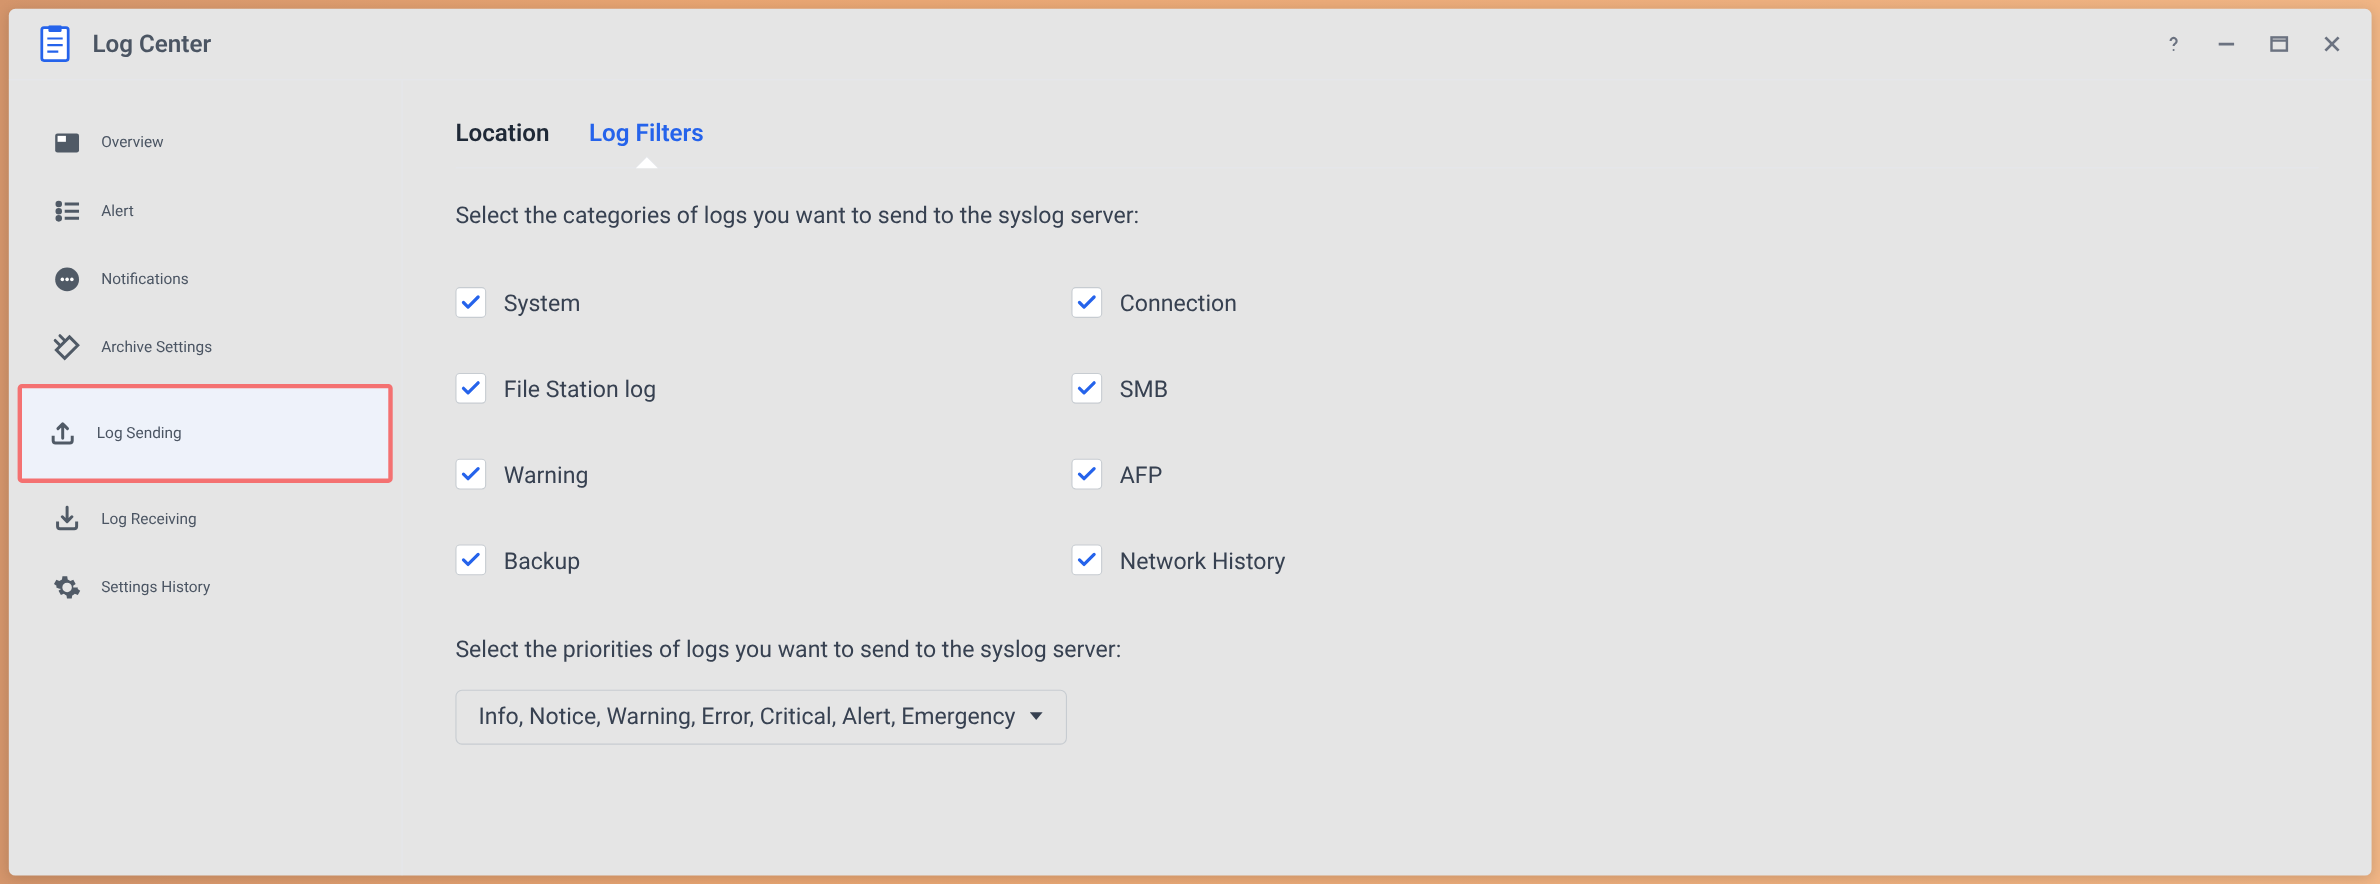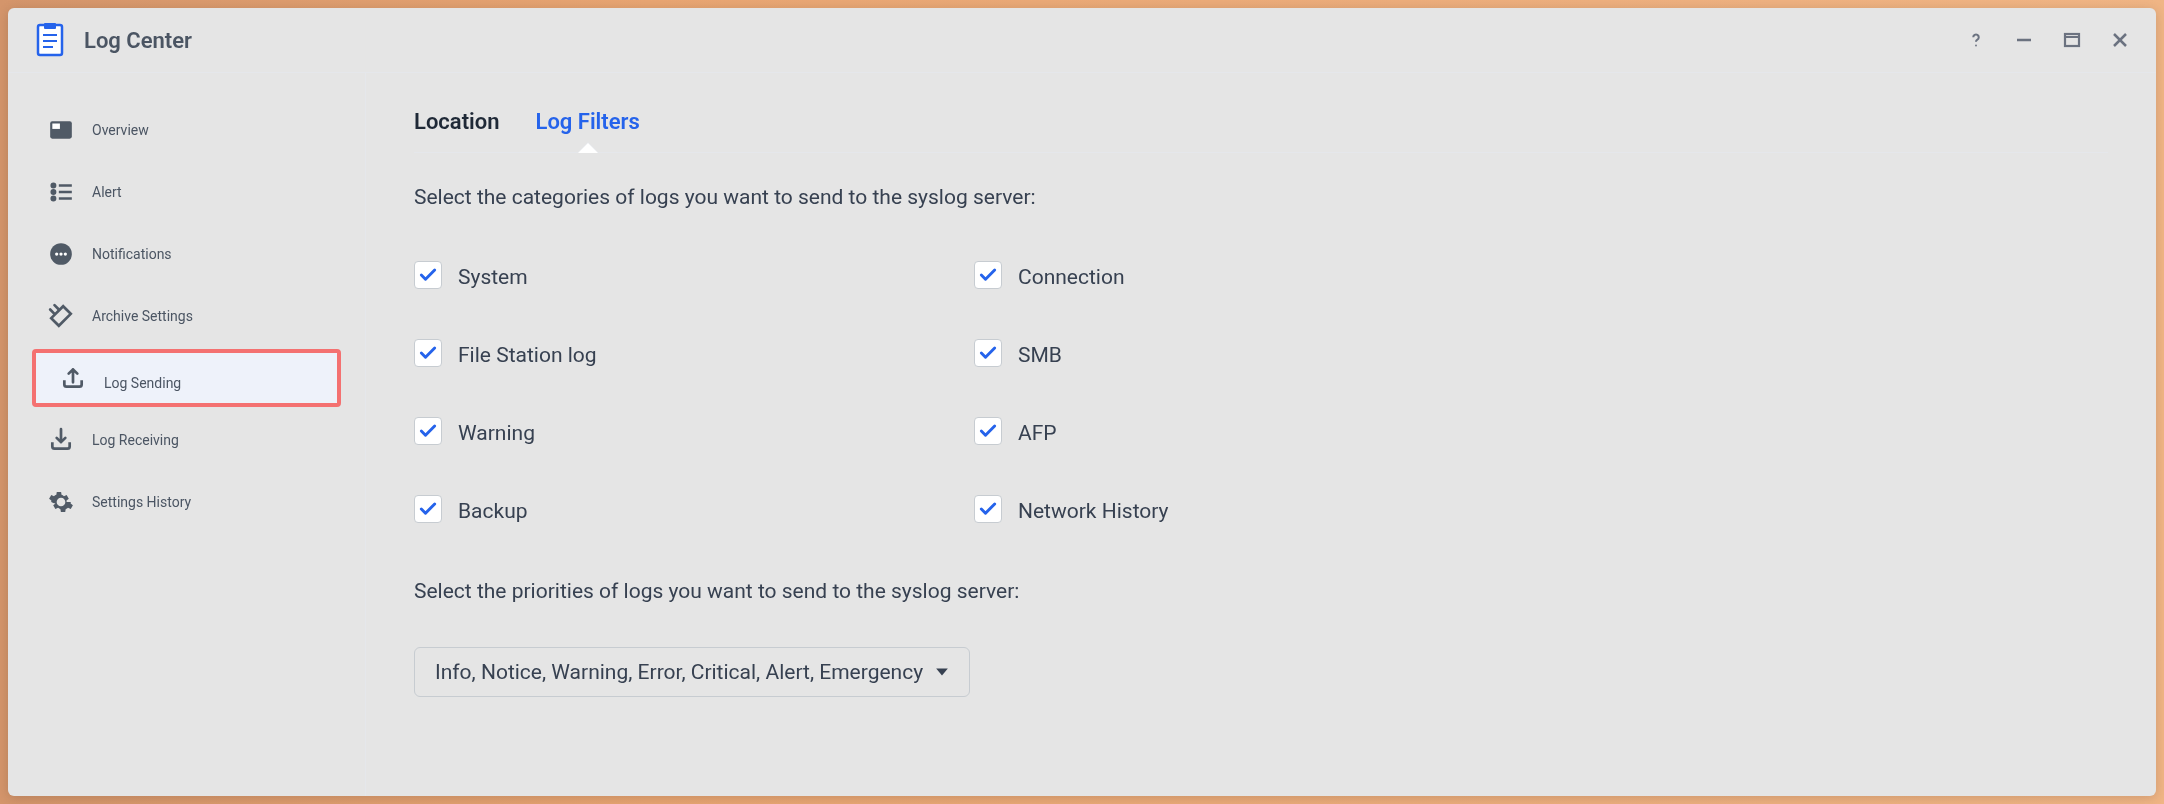--- a/index.html
+++ b/index.html
@@ -6,34 +6,34 @@
 body { font-family: -apple-system, BlinkMacSystemFont, "Segoe UI", Roboto, Helvetica, Arial, sans-serif; background: linear-gradient(to right, #d4956b 0%, #e8a572 30%, #f0b585 100%); padding: 8px; }
 .window { background: #e5e5e5; border-radius: 6px; width: 100%; height: 788px; overflow: hidden; box-shadow: 0 2px 12px rgba(0,0,0,0.15); display: flex; flex-direction: column; }
 .titlebar { display: flex; align-items: center; padding: 14px 24px; border-bottom: 1px solid #e5e7eb; }
 .titlebar .app-icon { width: 36px; height: 36px; margin-right: 16px; display: flex; align-items: center; justify-content: center; }
 .titlebar .app-title { font-size: 22px; font-weight: 600; color: #4b5563; flex: 1; }
 .titlebar .controls { display: flex; gap: 24px; align-items: center; }
 .titlebar .ctrl { color: #6b7280; cursor: pointer; display: flex; align-items: center; justify-content: center; width: 24px; height: 24px; }
 .body { display: flex; flex: 1; overflow: hidden; }
 .sidebar { width: 358px; border-right: 1px solid #e5e7eb; padding: 24px 0; }
 .nav-item { display: flex; align-items: center; gap: 18px; padding: 16px 28px; color: #4b5563; font-size: 14px; cursor: pointer; margin: 4px 12px; border-radius: 4px; }
-.nav-item.highlighted { border: 4px solid #f47171; background: #eef2fa; margin: 0 24px; padding: 12px 24px; align-items: flex-end; }
+.nav-item.highlighted { border: 4px solid #f47171; background: #eef2fa; margin: 0 8px; padding: 28px 24px; }
 .nav-item .nav-icon { width: 26px; height: 26px; color: #505a66; display: flex; align-items: center; justify-content: center; flex-shrink: 0; }
 .content { flex: 1; padding: 24px 48px; overflow-y: auto; }
 .tabs { display: flex; gap: 36px; border-bottom: 1px solid #e5e7eb; margin-bottom: 32px; position: relative; }
 .tab { font-size: 22px; font-weight: 600; padding: 12px 0 18px 0; cursor: pointer; color: #1f2937; position: relative; }
 .tab.active { color: #2563eb; }
 .tab.active::after { content: ''; position: absolute; bottom: -1px; left: 50%; transform: translateX(-50%); width: 0; height: 0; border-left: 10px solid transparent; border-right: 10px solid transparent; border-bottom: 10px solid #fff; filter: drop-shadow(0 -1px 0 #e5e7eb); }
 .section-label { font-size: 21px; color: #374151; margin-bottom: 24px; }
 .checkbox-grid { display: grid; grid-template-columns: 560px 1fr; row-gap: 22px; margin-bottom: 56px; }
 .checkbox-row { display: flex; align-items: flex-end; gap: 16px; margin-top: 28px; }
 .checkbox { width: 28px; height: 28px; border: 1px solid #c7ccd1; border-radius: 4px; display: flex; align-items: center; justify-content: center; cursor: pointer; background: #fff; }
 .checkbox svg { stroke: #2563eb; }
 .checkbox-label { font-size: 21px; color: #374151; }
-.dropdown { display: inline-flex; align-items: center; gap: 12px; border: 1px solid #c7ccd1; border-radius: 6px; padding: 12px 20px; font-size: 21px; color: #374151; cursor: pointer; margin-top: 20px; }
+.dropdown { display: inline-flex; align-items: center; gap: 12px; border: 1px solid #c7ccd1; border-radius: 6px; padding: 12px 20px; font-size: 21px; color: #374151; cursor: pointer; }
 .dropdown svg { width: 14px; height: 14px; }
 </style>
 </head>
 <body>
 
 <div class="window">
   <div class="titlebar">
     <span class="app-icon">
       <svg width="34" height="34" viewBox="0 0 34 34">
           <rect x="5" y="2" width="24" height="30" rx="2" fill="#fff" stroke="#2563eb" stroke-width="2.5"></rect>

